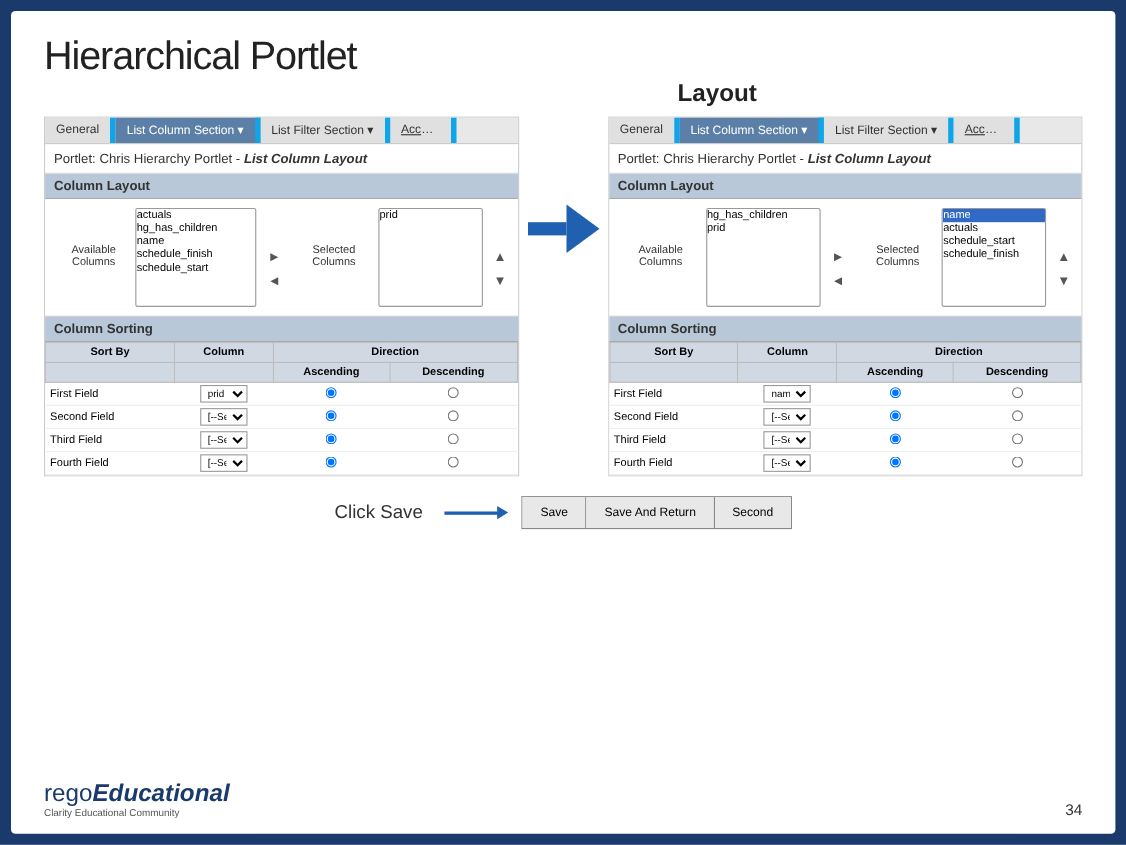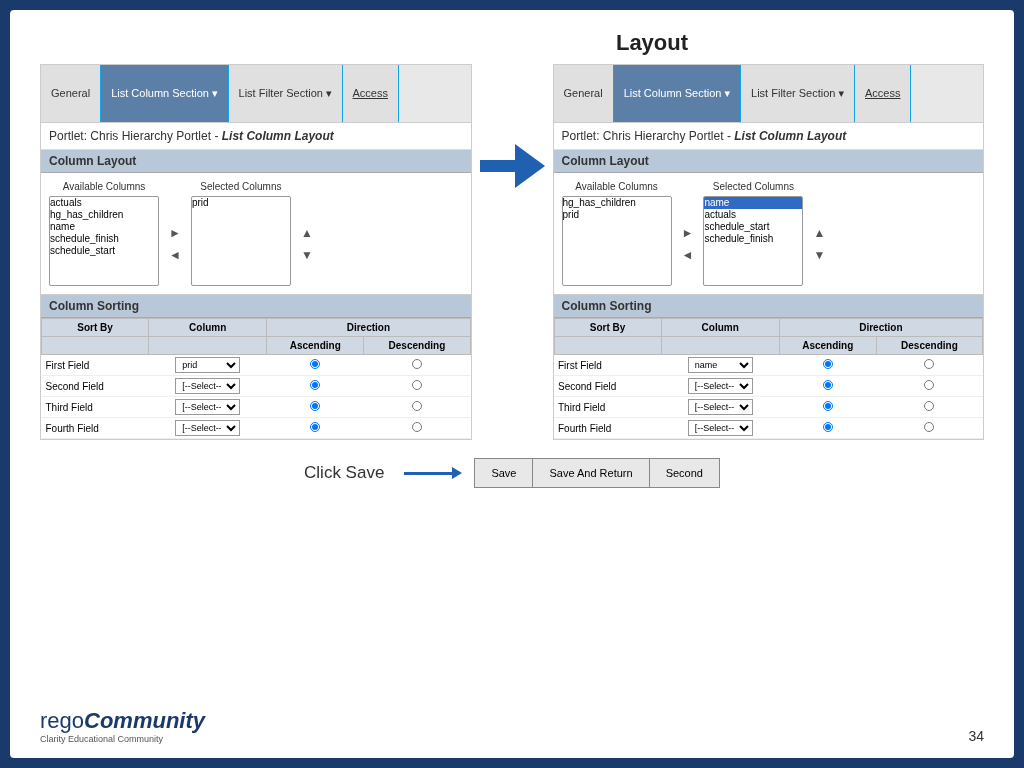--- a/index.html
+++ b/index.html
@@ -50,23 +50,23 @@
       flex: 1;
       border: 1px solid #ccc;
       font-size: 11px;
     }
     .tabs-bar {
       display: flex;
       background: #e8e8e8;
       border-bottom: 1px solid #ccc;
     }
     .tab {
-      padding: 22px 10px;
+      padding: 5px 10px;
       font-size: 11px;
-      border-right: 1px solid #0ea5e9;
+      border-right: 5px solid #0ea5e9;
       cursor: pointer;
       white-space: nowrap;
       overflow: hidden;
     }
     .tab.active {
       background: #5b7fa6;
       color: white;
     }
     .tab.inactive {
       background: #e0e0e0;
@@ -93,21 +93,21 @@
     .column-layout-body {
       padding: 8px;
       background: white;
     }
     .col-layout-inner {
       display: flex;
       gap: 8px;
     }
     .col-box-group {
       display: flex;
-      flex-direction: column;
+      flex-direction: row;
       align-items: center;
       gap: 2px;
     }
     .col-box-label {
       font-size: 10px;
       color: #333;
       margin-bottom: 2px;
       text-align: center;
     }
     .col-listbox {
@@ -175,21 +175,21 @@
       padding: 2px 4px;
       font-size: 10px;
       font-weight: bold;
       border: 1px solid #bbb;
     }
     .select-dropdown {
       font-size: 9px;
       border: 1px solid #999;
       background: white;
       padding: 1px 2px;
-      width: 65px;
+      width: 43px;
     }
     .radio-input {
       width: 10px;
       height: 10px;
       cursor: pointer;
     }
     .arrow-between {
       display: flex;
       align-items: center;
       justify-content: center;
@@ -238,20 +238,23 @@
       text-overflow: ellipsis;
       text-decoration: underline;
     }
   </style>
 </head>
 <body>
 
 <div class="main-container">
 
   <div class="title-section">
+    <h1>
+      <span style="font-weight:300">Hierarchical Portlet</span>
+    </h1>
   </div>
 
   <div class="changes-label">Layout</div>
 
   <div class="panels-row">
 
     <div class="panel">
 
       <div class="tabs-bar">
         <div class="tab inactive">General</div>
@@ -490,19 +493,19 @@
 
     <div style="display:flex; border:1px solid #888;">
       <button class="save-btn" style="border:none; border-right:1px solid #888;">Save</button>
       <button class="save-btn" style="border:none; border-right:1px solid #888;">Save And Return</button>
       <button class="save-btn" style="border:none;">Second</button>
     </div>
   </div>
 
   <div class="footer-logo">
     <div style="font-size:22px; color:#1a3a6b;">
-      <span style="font-weight:300;">rego</span><span style="font-weight:900; font-style:italic;">Community</span>
+      <span style="font-weight:300;">rego</span><span style="font-weight:900; font-style:italic;">Educational</span>
     </div>
     <div class="logo-subtitle">Clarity Educational Community</div>
   </div>
   <div class="page-num">34</div>
 
 </div>
 
 </body></html>

